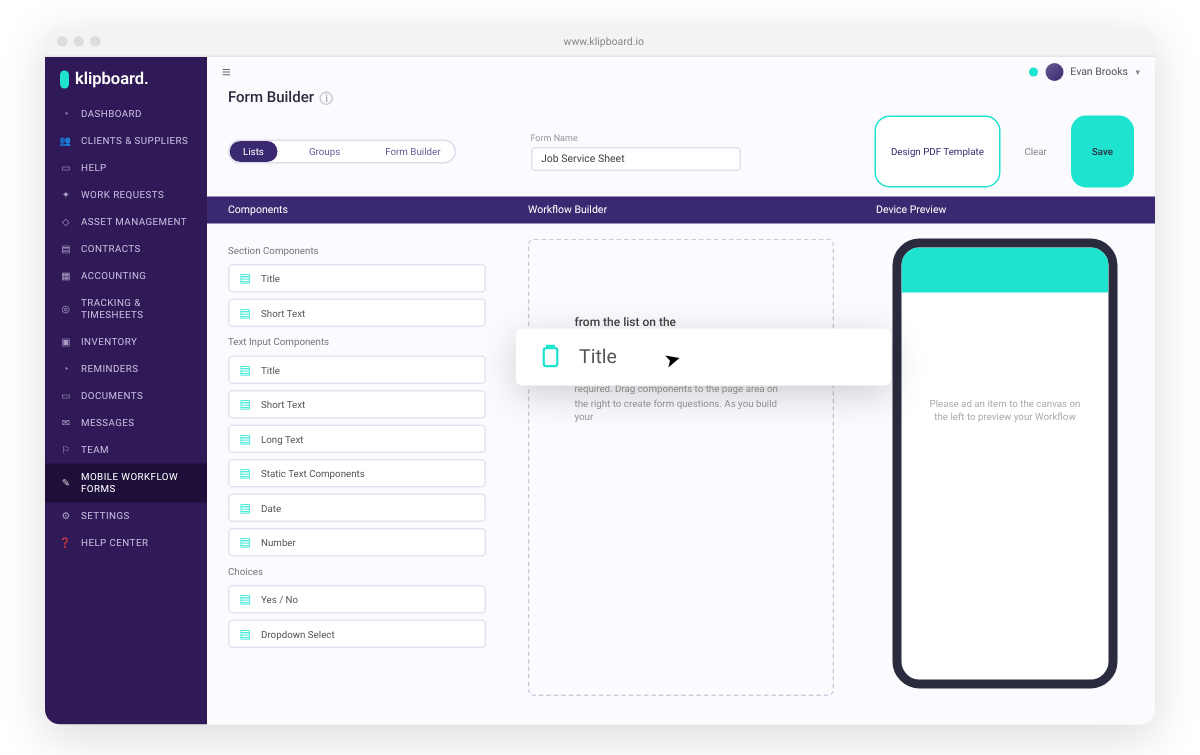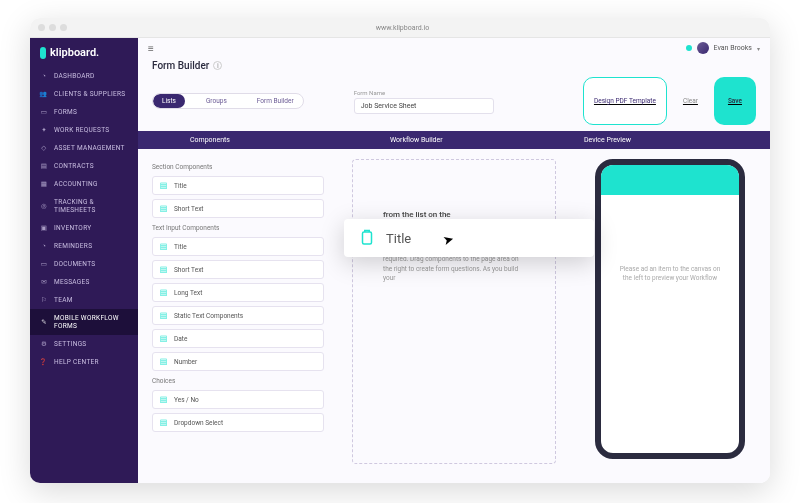--- a/index.html
+++ b/index.html
@@ -27,25 +27,25 @@
   .page-head { padding: 2px 14px 6px; }
   .page-title { font-size: 10px; color: #2b2b3f; font-weight: 500; display: flex; align-items: center; gap: 4px; }
   .info-icon { font-size: 7px; color: #aaa; border: 1px solid #ccc; border-radius: 50%; width: 9px; height: 9px; display: inline-flex; align-items: center; justify-content: center; }
   .head-row { display: flex; align-items: center; gap: 10px; margin-top: 6px; }
   .tabs { display: inline-flex; background: #fff; border: 1px solid #e0dce8; border-radius: 10px; font-size: 6.5px; overflow: hidden; gap: 12px; }
   .tab { padding: 3px 9px; color: #6b5b95; cursor: pointer; }
   .tab.active { background: #3a2870; color: #fff; border-radius: 10px; }
   .formname-wrap { display: flex; flex-direction: column; gap: 2px; margin-left: 40px; }
   .fn-label { font-size: 6px; color: #999; }
   .fn-input { width: 140px; font-size: 7px; padding: 3px 6px; border: 1px solid #e3e0ec; border-radius: 3px; color: #444; background: #fff; }
-  .actions { margin-left: auto; display: flex; gap: 6px; text-decoration: underline; }
+  .actions { margin-left: auto; display: flex; gap: 6px; }
   .btn-outline { font-size: 6.5px; padding: 3px 10px; border: 1px solid #1ee3cf; background: #fff; color: #3a2870; border-radius: 10px; cursor: pointer; }
   .btn-ghost { font-size: 6.5px; padding: 3px 10px; border: none; background: transparent; color: #888; cursor: pointer; }
   .btn-primary { font-size: 6.5px; padding: 20px 14px; border: none; background: #1ee3cf; color: #2b2b3f; border-radius: 10px; cursor: pointer; font-weight: 500; }
-  .col-headers { display: flex; background: #3a2870; color: #fff; font-size: 7px; padding-left: 38px; }
+  .col-headers { display: flex; background: #3a2870; color: #fff; font-size: 7px; }
   .col-headers > div { padding: 5px 14px; }
   .ch-comp { width: 200px; }
   .ch-wf { flex: 1; }
   .ch-dev { width: 200px; text-align: left; }
   .workspace { flex: 1; display: flex; overflow: hidden; position: relative; }
   .comp-panel { width: 200px; padding: 8px 14px; overflow-y: auto; }
   .group-label { font-size: 6.5px; color: #777; margin: 6px 0 5px; }
   .comp-item { display: flex; align-items: center; gap: 6px; border: 1px solid #e6e2ef; background: #fff; border-radius: 3px; padding: 4px 6px; margin-bottom: 4px; font-size: 6.5px; color: #555; cursor: grab; }
   .comp-icon { width: 9px; height: 9px; display: inline-flex; align-items: center; justify-content: center; color: #1ee3cf; font-size: 8px; flex-shrink: 0; }
   .wf-panel { flex: 1; padding: 10px 14px; }
@@ -85,21 +85,21 @@
         <li>
             <span class="nav-icon">◔</span>
             <span>DASHBOARD</span>
           </li>
         <li>
             <span class="nav-icon">👥</span>
             <span>CLIENTS &amp; SUPPLIERS</span>
           </li>
         <li>
             <span class="nav-icon">▭</span>
-            <span>FORMS</span>
+            <span>HELP</span>
           </li>
         <li>
             <span class="nav-icon">✦</span>
             <span>WORK REQUESTS</span>
           </li>
         <li>
             <span class="nav-icon">◇</span>
             <span>ASSET MANAGEMENT</span>
           </li>
         <li>

